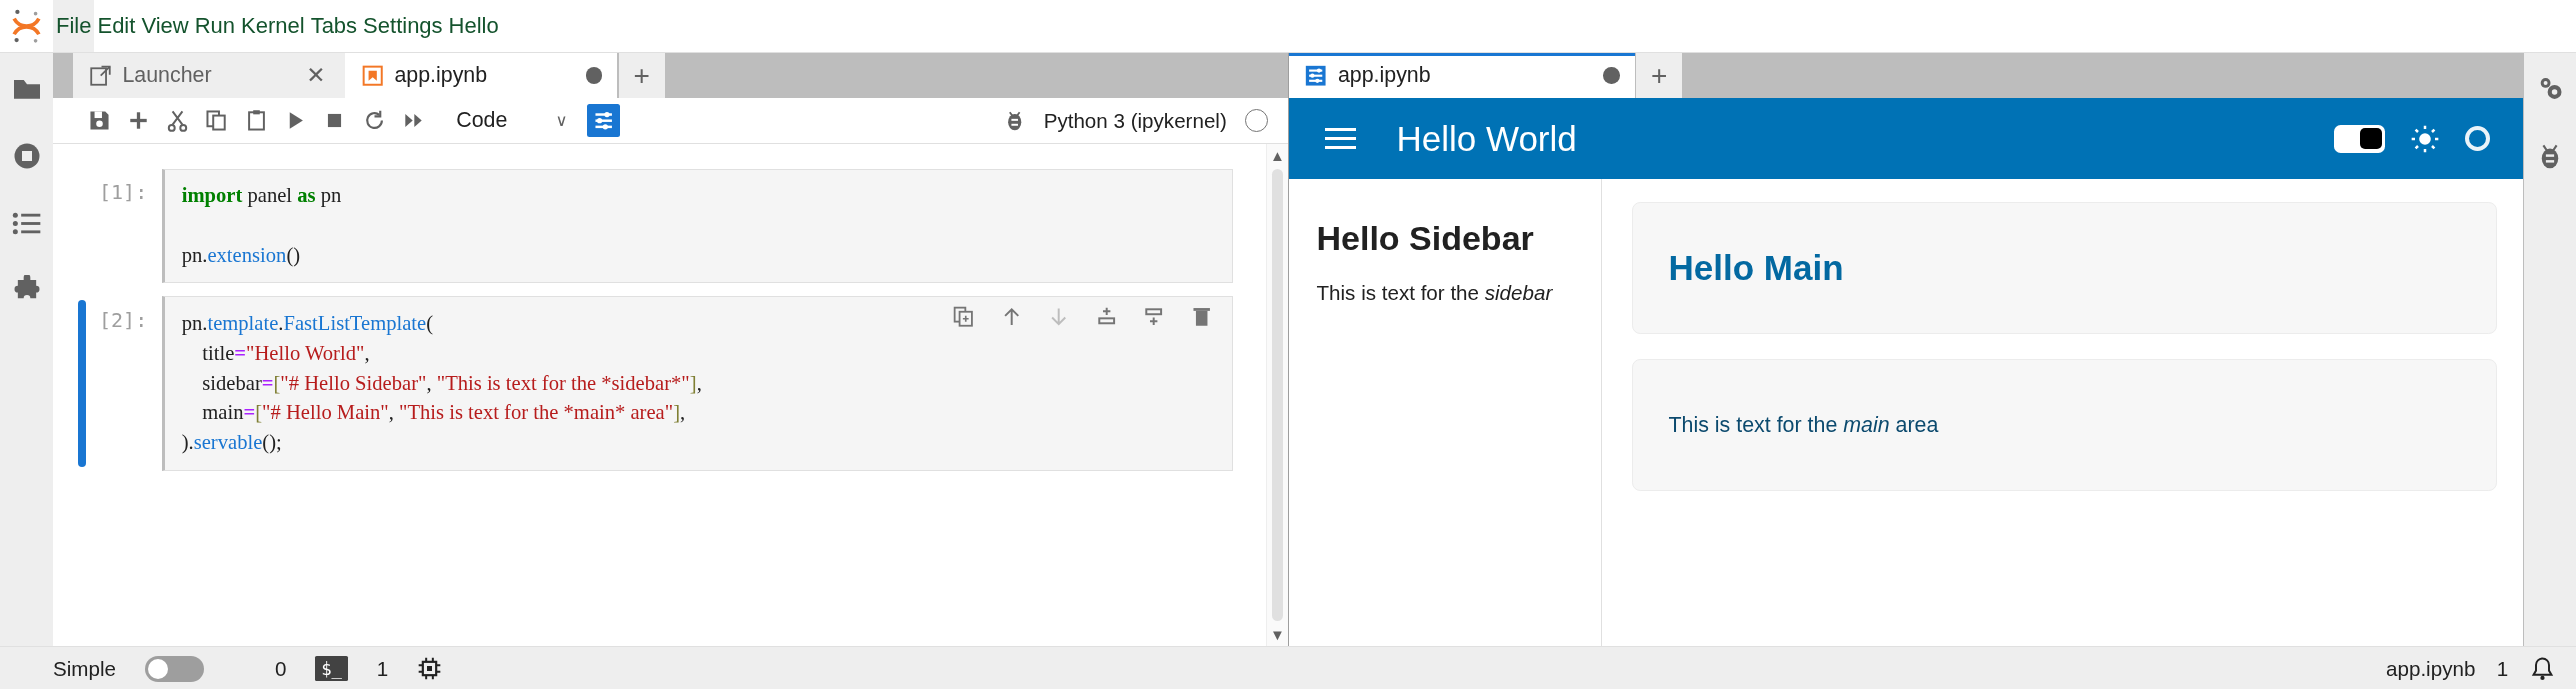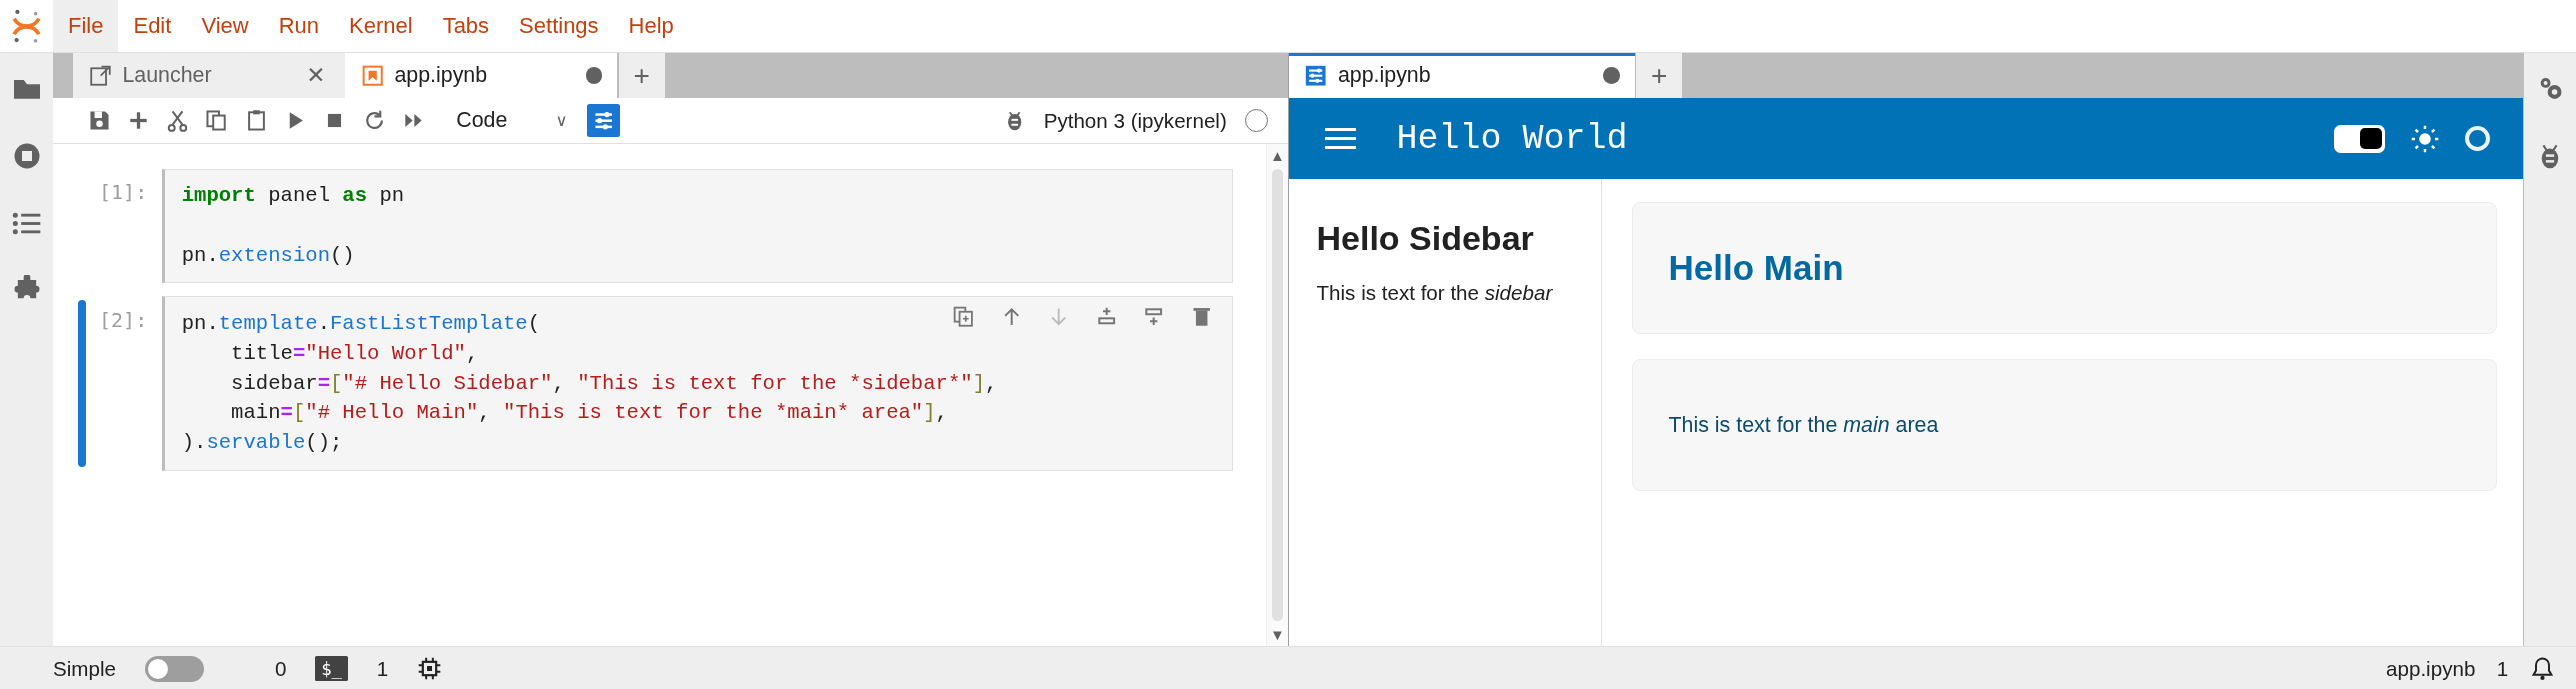--- a/index.html
+++ b/index.html
@@ -14,22 +14,22 @@
   .menubar {
     height: 53px; display: flex; align-items: center;
     background: #fff; border-bottom: 0.8px solid #e0e0e0; flex: 0 0 53px;
   }
   .logo-box {
     width: 53px; height: 53px; display: flex;
     align-items: center; justify-content: center; flex: 0 0 53px;
   }
   .menu-items { display: flex; align-items: center; height: 100%; }
   .menu-item {
-    padding: 0 15px; height: 100%; display: flex; align-items: center;
-    font-size: 22px; color: #c2410c; cursor: pointer; white-space: nowrap;
+    padding: 0 3px; height: 100%; display: flex; align-items: center;
+    font-size: 22px; color: #14532d; cursor: pointer; white-space: nowrap;
   }
   .menu-item.active { background: #eeeeee; }
 
   
   .middle { flex: 1 1 auto; display: flex; min-height: 0; }
 
   .railbar {
     width: 53px; flex: 0 0 53px; background: #eeeeee;
     display: flex; flex-direction: column; align-items: center;
     padding-top: 18px; gap: 31px;
@@ -121,21 +121,21 @@
     margin: 3.3px 0 3.3px 25px; align-self: stretch; background: transparent;
   }
   .cell.selected .cell-selbar { background: #1976d2; }
   .prompt {
     width: 76px; flex: 0 0 76px; text-align: right; padding: 11.5px 15px 0 0;
     font-family: "DejaVu Sans Mono", monospace; font-size: 20px; color: #9e9e9e;
   }
   .editor {
     flex: 1 1 auto; background: #f5f5f5; border: 0.8px solid #e0e0e0;
     border-left: 3.3px solid #bdbdbd; padding: 11.5px 16.5px;
-    font-family: Liberation Mono, monospace; font-size: 20.6px;
+    font-family: Liberation Serif, serif; font-size: 20.6px;
     line-height: 1.45; color: #212121; white-space: pre;
     position: relative; overflow: visible;
   }
   .cell.selected .editor { border-left-color: #bdbdbd; }
   .kw   { color: #008000; font-weight: bold; }
   .fn   { color: #1976d2; }
   .str  { color: #b71c1c; }
   .op   { color: #aa22ff; font-weight: bold; }
   .brk  { color: #7f7f33; }
 
@@ -181,21 +181,21 @@
     flex: 1 1 auto; background: #fff; display: flex;
     flex-direction: column; min-height: 0; overflow: hidden;
   }
   .app-header {
     height: 81px; flex: 0 0 81px; display: flex; align-items: center;
     padding: 0 33px 0 36px; gap: 41px;
   }
   .hamburger { display: flex; flex-direction: column; gap: 5.8px; cursor: pointer; }
   .hamburger span { display: block; width: 31px; height: 3.3px; background: #fff; }
   .app-title {
-    font-size: 35px; color: #fff; font-weight: 400; white-space: nowrap; font-family: Liberation Mono, monospace;
+    font-size: 35px; color: #fff; font-weight: 400; white-space: nowrap;
   }
   .header-right {
     margin-left: auto; display: flex; align-items: center; gap: 25px;
   }
   .theme-toggle {
     width: 51px; height: 28px; background: #fff; border-radius: 6.6px;
     display: flex; align-items: center; justify-content: flex-end;
     padding: 0 3.3px; cursor: pointer;
   }
   .theme-knob {
@@ -263,21 +263,21 @@
     </svg>
   </div>
   <div class="menu-items">
     <div class="menu-item active">File</div>
     <div class="menu-item">Edit</div>
     <div class="menu-item">View</div>
     <div class="menu-item">Run</div>
     <div class="menu-item">Kernel</div>
     <div class="menu-item">Tabs</div>
     <div class="menu-item">Settings</div>
-    <div class="menu-item">Help</div>
+    <div class="menu-item">Hello</div>
   </div>
 </div>
 
 <div class="middle">
 
   <div class="railbar">
     <div class="rail-icon">
       <svg width="30" height="26" viewBox="0 0 36 32">
         <path d="M2 5h12l4 5h16v18H2z" fill="#616161"></path>
       </svg>

